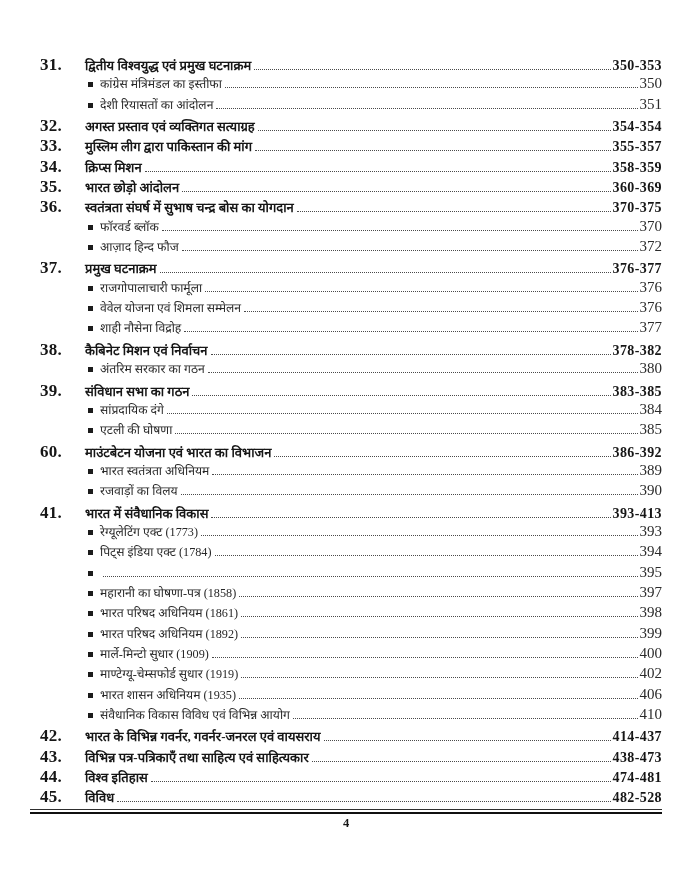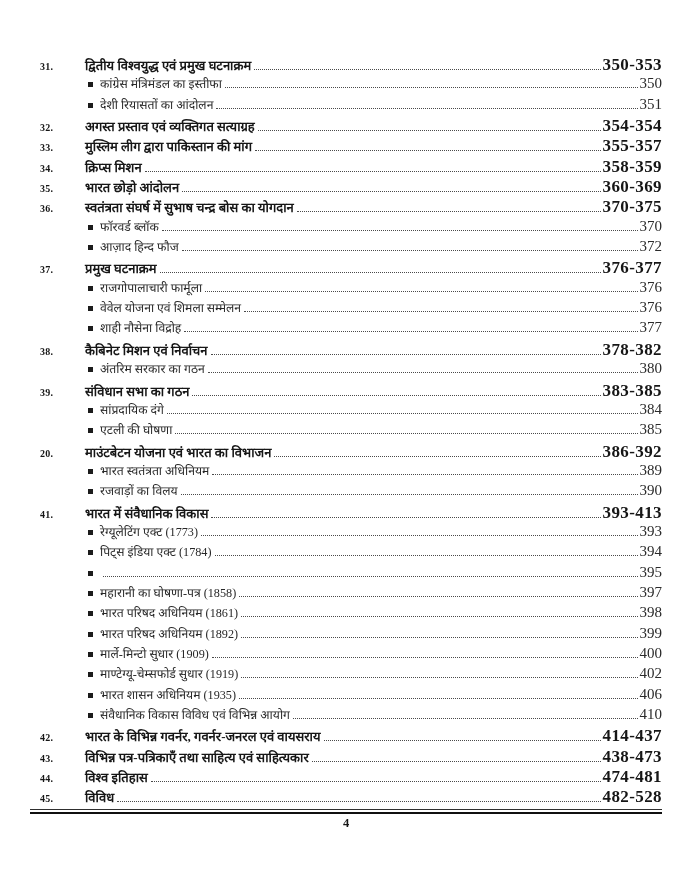--- a/index.html
+++ b/index.html
@@ -37,21 +37,21 @@
   .row.sub {
     font-weight: normal;
     font-size: 12.2px;
     color: #272727;
     padding-left: 58px;
   }
   .num {
     display: inline-block;
     width: 45px;
     flex: 0 0 45px;
-    font-size: 10px;
+    font-size: 17px;
     letter-spacing: 0.3px;
   }
   .bullet {
     display: inline-block;
     width: 5px;
     height: 5px;
     background: #1c1c1c;
     margin-right: 7px;
     flex: 0 0 5px;
     transform: translateY(-1px);
@@ -63,21 +63,21 @@
     flex: 1 1 auto;
     height: 3px;
     border-bottom: 1.4px dotted #4a4a4a;
     margin: 0 2px 0 3px;
     min-width: 10px;
   }
   .pg {
     flex: 0 0 auto;
     text-align: right;
   }
-  .row.main .pg { font-size: 17px; letter-spacing: 0.4px; }
+  .row.main .pg { font-size: 14px; letter-spacing: 0.4px; }
   .row.sub  .pg { font-size: 15px; color: #2a2a2a; }
   .footer-rules {
     margin-top: 1px;
   }
   .rule-thin {
     height: 0;
     border-top: 1.3px solid #2e2e2e;
   }
   .rule-thick {
     height: 0;
@@ -205,21 +205,21 @@
         <span class="dots"></span>
         <span class="pg">384</span>
       </div>
       <div class="row sub">
         <span class="bullet"></span>
         <span class="title">एटली की घोषणा</span>
         <span class="dots"></span>
         <span class="pg">385</span>
       </div>
       <div class="row main">
-        <span class="num">20.</span>
+        <span class="num">60.</span>
         <span class="title">माउंटबेटन योजना एवं भारत का विभाजन</span>
         <span class="dots"></span>
         <span class="pg">386-392</span>
       </div>
       <div class="row sub">
         <span class="bullet"></span>
         <span class="title">भारत स्वतंत्रता अधिनियम</span>
         <span class="dots"></span>
         <span class="pg">389</span>
       </div>

